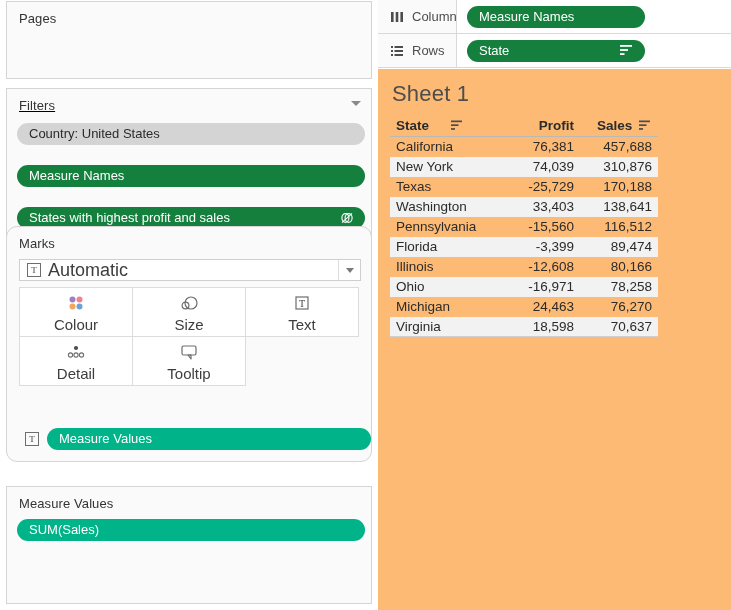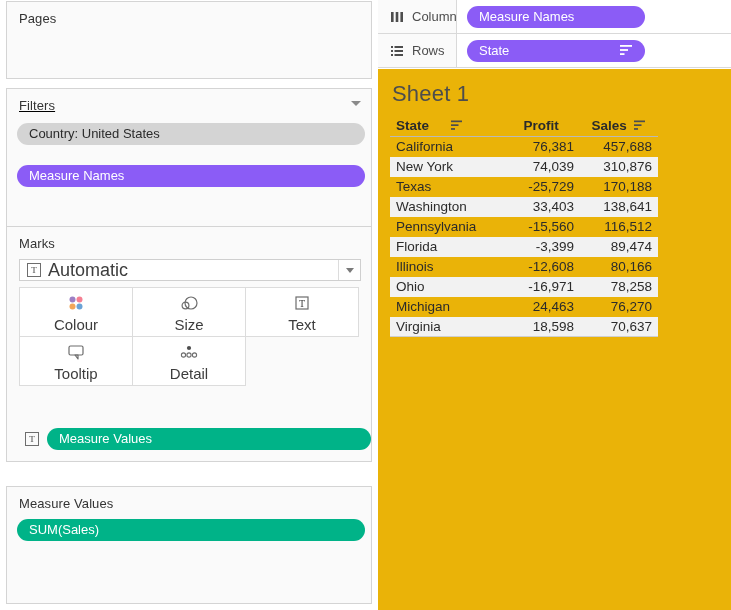--- a/index.html
+++ b/index.html
@@ -25,31 +25,31 @@
   }
   .card-head { position:relative; }
   .collapse-caret {
     position:absolute; right:10px; top:12px;
     width:0;height:0;border-left:5px solid transparent;border-right:5px solid transparent;
     border-top:5px solid #8a8a8a;
   }
 
   #card-pages  { top:1px;  height:78px; }
   #card-filters{ top:88px; height:162px;text-decoration:underline; }
-  #card-marks  { top:226px;height:236px; }
+  #card-marks  { top:226px;height:236px;border-radius:11px; }
   #card-mv     { top:486px;height:118px; }
 
   
   .pill {
     height:22px; line-height:22px; border-radius:11px;
     font-size:13px; color:#ffffff; padding:0 12px;
     white-space:nowrap; overflow:hidden; text-overflow:ellipsis;
     display:block; position:relative;
   }
-  .pill.blue  { background:#8b5cf6; }
+  .pill.blue  { background:#15803d; }
   .pill.green { background:#00b388; }
   .pill.grey  { background:#d4d4d4; color:#2b2b2b; }
 
   .filter-pills { position:absolute; left:10px; top:34px; width:348px; }
   .filter-pills .pill { margin-bottom:20px; }
   .ctx-icon { position:absolute; right:10px; top:3px; width:16px; height:16px; opacity:.95; }
 
   
   .mark-type {
     position:absolute; left:12px; top:32px; width:342px; height:22px;
@@ -88,30 +88,30 @@
   .shelf { position:relative; height:34px; border-bottom:1px solid #d9d9d9; display:flex; align-items:center; background:#fafafa;}
   .shelf .sh-icon { width:22px; margin-left:8px; display:flex; align-items:center; justify-content:center;}
   .shelf .sh-label { font-size:13px; color:#4d4d4d; margin-left:4px; }
   .shelf .sh-drop {
     position:absolute; left:78px; top:0; right:0; height:100%;
     border-left:1px solid #d9d9d9; display:flex; align-items:center; padding-left:10px; background:#ffffff;
   }
   .shelf .sh-drop .pill { width:178px; }
   .sort-icon { position:absolute; right:12px; top:4px; }
 
-  #viz { position:absolute; left:0; top:69px; right:0; bottom:0; background:#eab308; padding:12px 0 0 12px; }
+  #viz { position:absolute; left:0; top:69px; right:0; bottom:0; background:#fdba74; padding:12px 0 0 12px; }
   .sheet-title { font-size:22px; color:#4d4d4d; font-weight:400; margin:0 0 10px 2px; letter-spacing:.2px;}
 
   table.vt { border-collapse:collapse; font-size:13.5px; color:#2b2b2b; }
   table.vt th {
     font-weight:700; color:#2b2b2b; padding:1px 6px 3px 6px;
     border-bottom:1px solid #b9b9b9; white-space:nowrap; position:relative;
   }
   table.vt th.c-state { text-align:left; width:112px; }
-  table.vt th.c-num   { text-align:center; width:78px; }
+  table.vt th.c-num   { text-align:right; width:78px; }
   table.vt td { padding:1px 6px; height:20px; white-space:nowrap; }
   table.vt td.c-state { text-align:left; }
   table.vt td.c-num   { text-align:right; }
   table.vt tr.band td { background:#f2f2f2; }
   table.vt tbody tr:last-child td { border-bottom:1px solid #cfcfcf; }
   .th-sort { display:inline-block; vertical-align:-1px; margin-left:18px; }
   .th-sort.tight { margin-left:3px; }
 </style>
 </head>
 <body>
@@ -127,20 +127,28 @@
     </div>
 
     <div class="card" id="card-filters">
       <div class="card-head">
         <div class="card-title">Filters</div>
         <div class="collapse-caret"></div>
       </div>
       <div class="filter-pills">
         <div class="pill grey">Country: United States</div>
         <div class="pill blue">Measure Names</div>
+        <div class="pill blue">
+          <span>States with highest profit and sales</span>
+          <svg class="ctx-icon" viewBox="0 0 16 16">
+            <ellipse cx="6.4" cy="8" rx="3.5" ry="4.3" fill="none" stroke="#ffffff" stroke-width="1.2"></ellipse>
+            <ellipse cx="9.6" cy="8" rx="3.5" ry="4.3" fill="none" stroke="#ffffff" stroke-width="1.2"></ellipse>
+            <line x1="3" y1="12.6" x2="13" y2="3.4" stroke="#ffffff" stroke-width="1.2"></line>
+          </svg>
+        </div>
       </div>
     </div>
 
     <div class="card" id="card-marks">
       <div class="card-head">
         <div class="card-title">Marks</div>
       </div>
 
       <div class="mark-type">
         <span class="mt-icon">T</span>
@@ -182,38 +190,38 @@
                 <text x="9" y="13" font-size="10" text-anchor="middle" fill="#3d3d3d" font-family="Liberation Serif, serif">T</text>
               </svg>
             </span>
             <span class="lb">Text</span>
           </div>
         </div>
 
         <div class="mark-row">
           <div class="mark-btn">
             <span class="gi">
-              <svg width="20" height="18" viewBox="0 0 20 18">
-                <rect x="3" y="3" width="14" height="9" rx="1.5" fill="none" stroke="#6d6d6d" stroke-width="1.2"></rect>
-                <path d="M12 12 L12 16 L9 12 Z" fill="none" stroke="#6d6d6d" stroke-width="1.2" stroke-linejoin="round"></path>
-              </svg>
-            </span>
-            <span class="lb">Tooltip</span>
-          </div>
-
-          <div class="mark-btn">
-            <span class="gi">
               <svg width="26" height="18" viewBox="0 0 26 18">
                 <circle cx="13" cy="5" r="2.1" fill="#4d4d4d"></circle>
                 <circle cx="7.5" cy="12" r="2.1" fill="none" stroke="#6d6d6d" stroke-width="1.1"></circle>
                 <circle cx="13" cy="12" r="2.1" fill="none" stroke="#6d6d6d" stroke-width="1.1"></circle>
                 <circle cx="18.5" cy="12" r="2.1" fill="none" stroke="#6d6d6d" stroke-width="1.1"></circle>
               </svg>
             </span>
             <span class="lb">Detail</span>
+          </div>
+
+          <div class="mark-btn">
+            <span class="gi">
+              <svg width="20" height="18" viewBox="0 0 20 18">
+                <rect x="3" y="3" width="14" height="9" rx="1.5" fill="none" stroke="#6d6d6d" stroke-width="1.2"></rect>
+                <path d="M12 12 L12 16 L9 12 Z" fill="none" stroke="#6d6d6d" stroke-width="1.2" stroke-linejoin="round"></path>
+              </svg>
+            </span>
+            <span class="lb">Tooltip</span>
           </div>
         </div>
       </div>
 
       <div class="mv-on-marks">
         <span class="tico">T</span>
         <span class="pill green">Measure Values</span>
       </div>
     </div>
 

